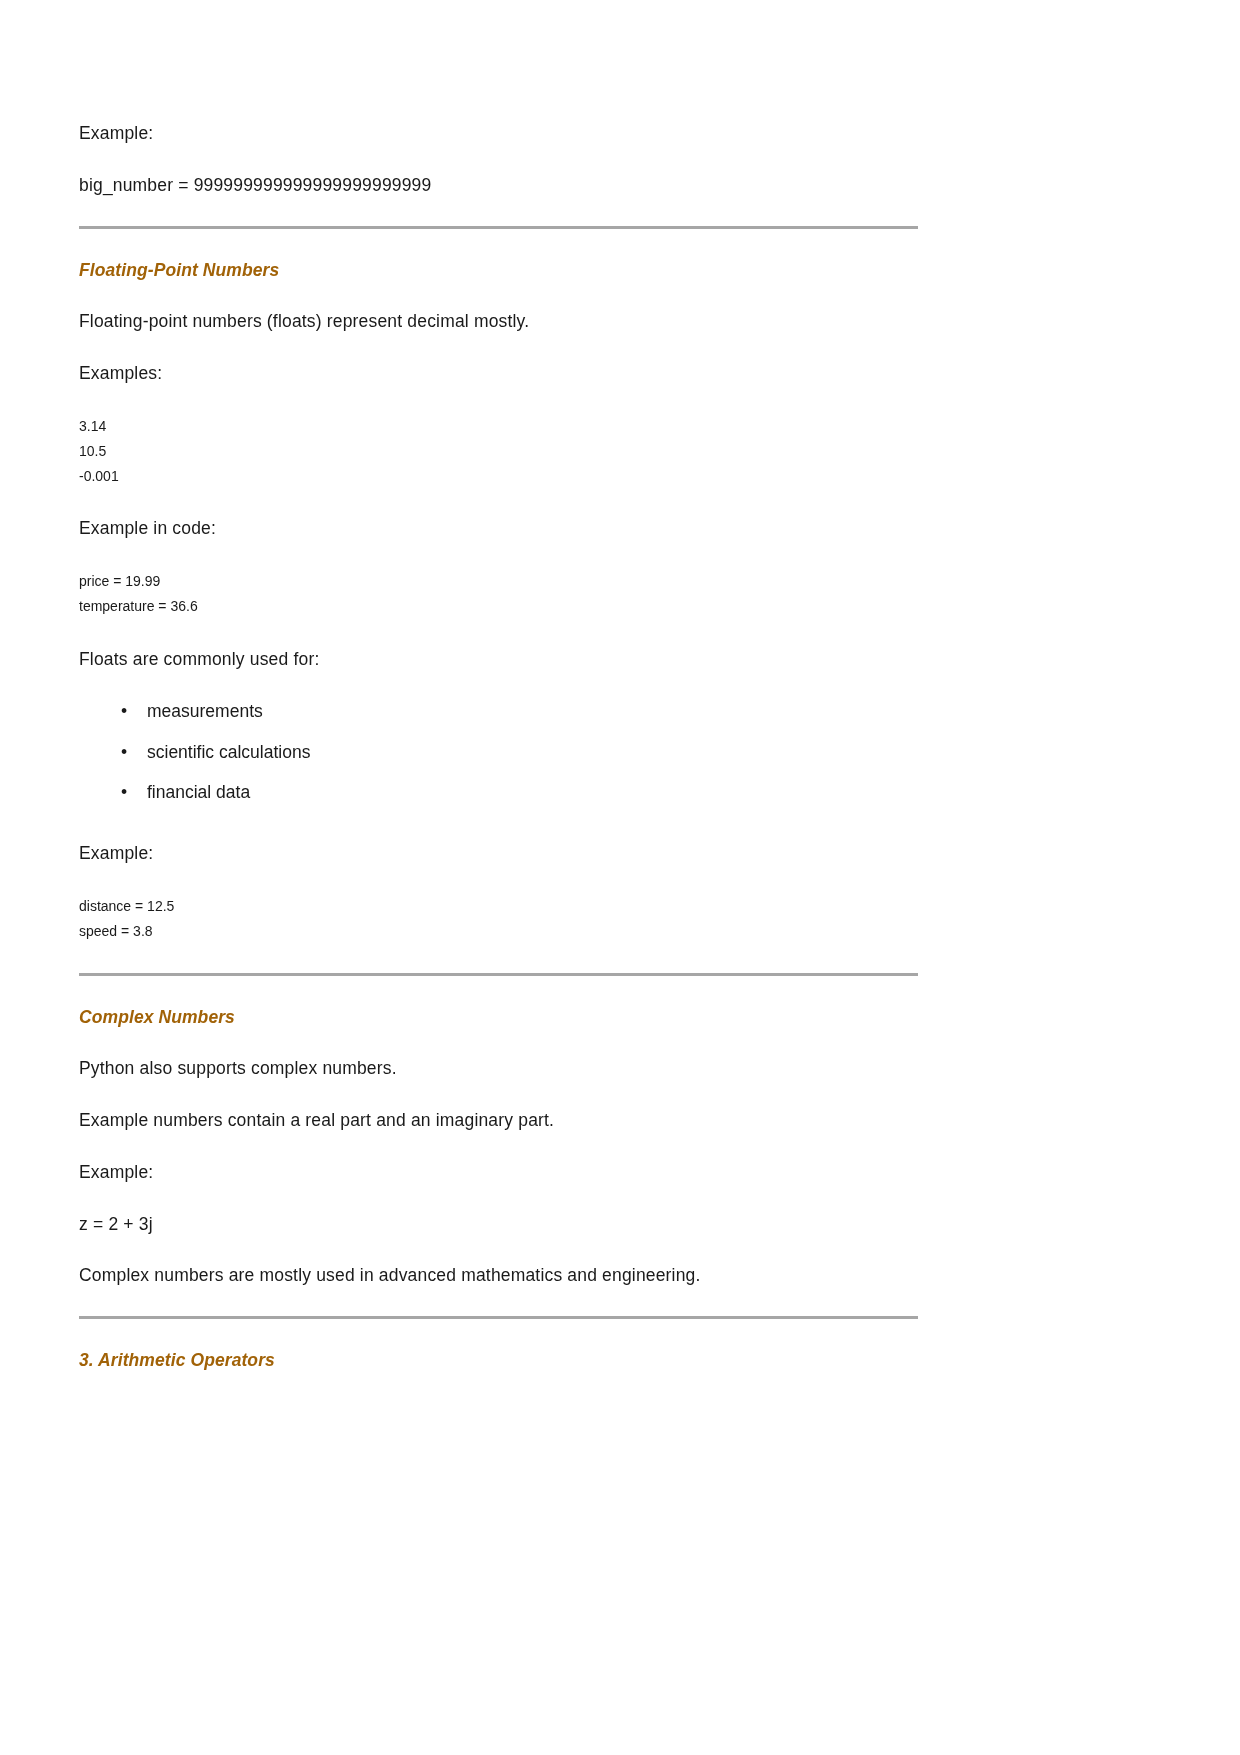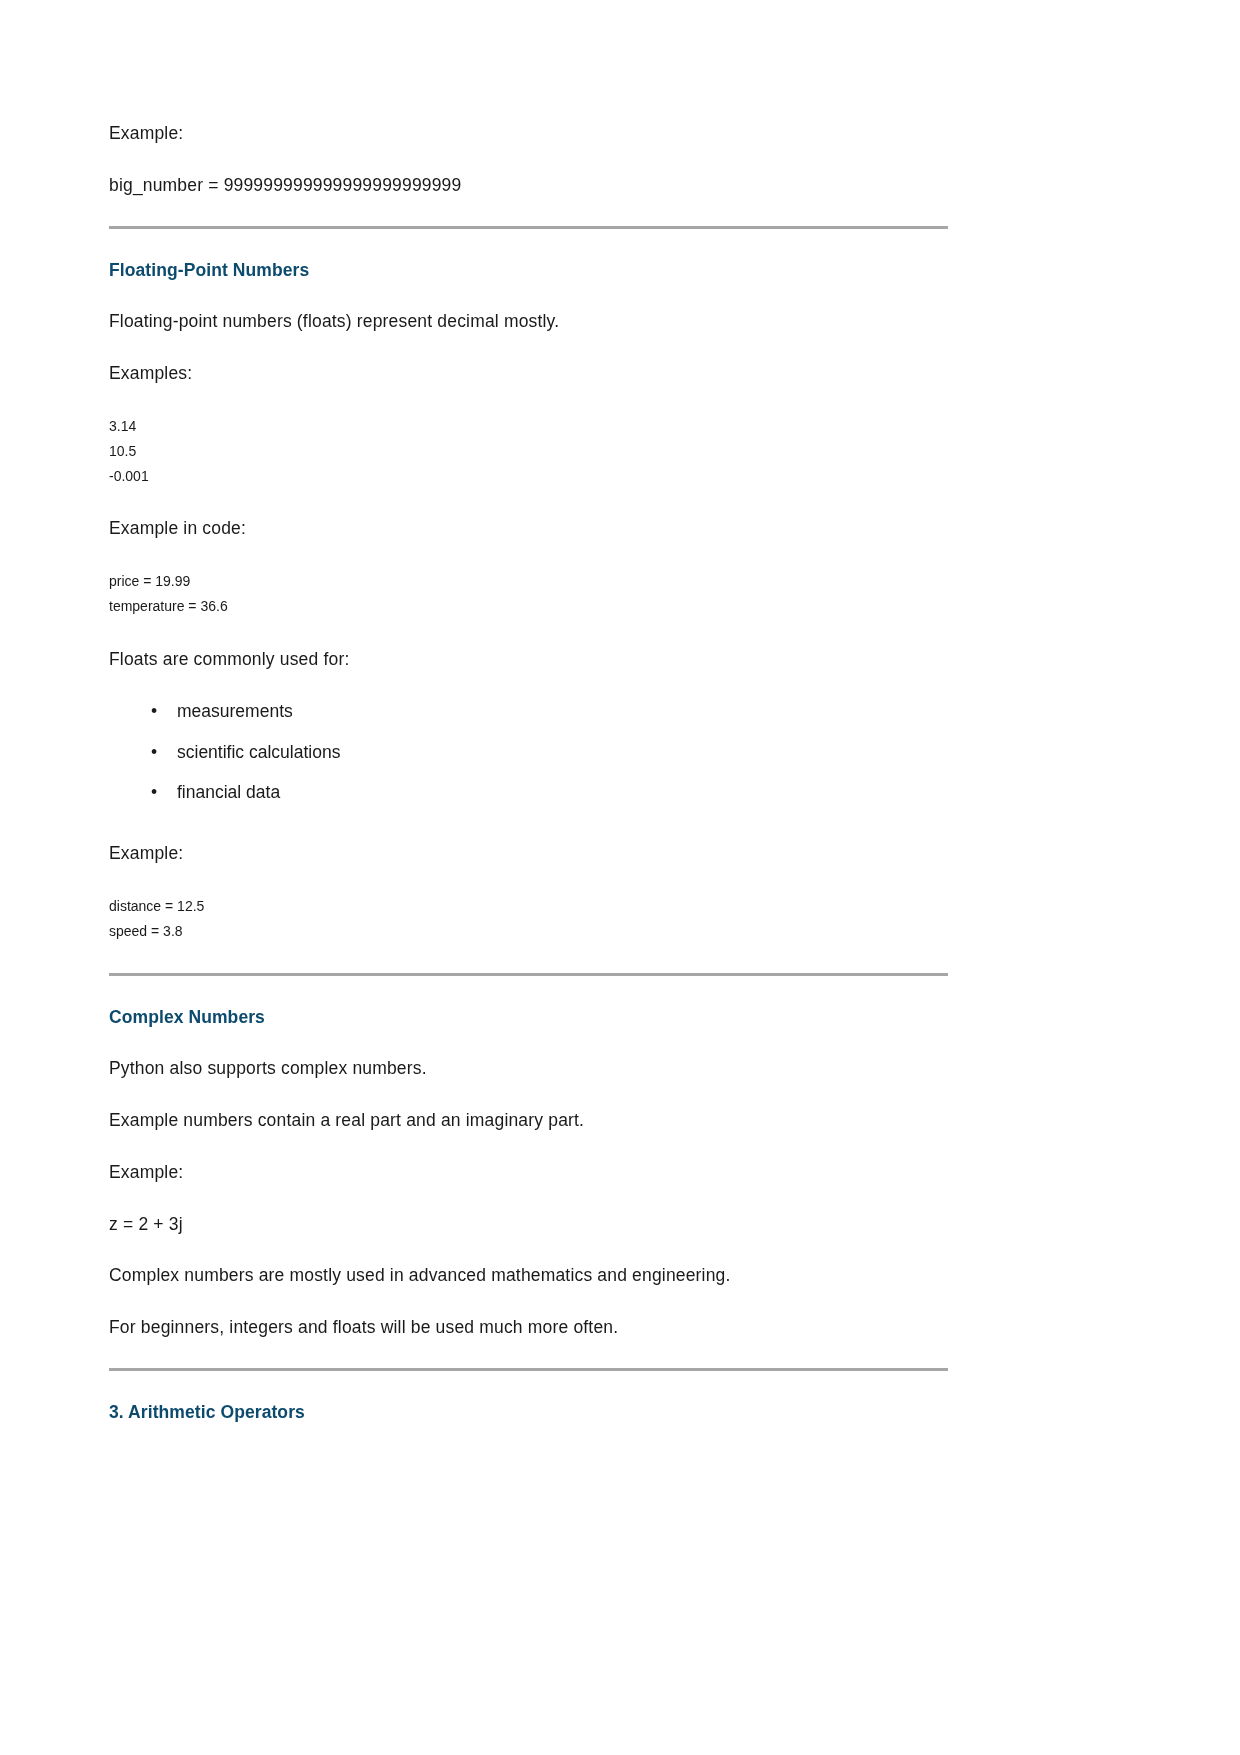--- a/index.html
+++ b/index.html
@@ -12,21 +12,21 @@
     height: 1755px;
     font-family: "Liberation Sans", "DejaVu Sans", sans-serif;
     color: #000000;
     -webkit-font-smoothing: antialiased;
   }
   .page {
     position: relative;
     width: 1028px;
     height: 1755px;
     box-sizing: border-box;
-    padding: 122px 268px 0 109px;
+    padding: 122px 268px 0 79px;
   }
   .doc-body {
     width: 839px;
   }
   p {
     margin: 0;
     font-size: 17.5px;
     line-height: 1.30;
     color: #1a1a1a;
     letter-spacing: 0.01em;
@@ -39,22 +39,23 @@
     font-size: 14px;
     line-height: 1.78;
     color: #1a1a1a;
     white-space: pre-line;
   }
   h2.heading {
     margin: 0 0 29px 0;
     font-size: 17.5px;
     font-weight: bold;
     line-height: 1.30;
-    color: #0c4a6e;
+    color: #a16207;
     letter-spacing: 0.005em;
+    font-style: italic;
   }
   hr.rule {
     border: 0;
     border-top: 3px solid #a6a6a6;
     margin: 17px 0 30px 0;
     width: 839px;
   }
   ul.bullets {
     list-style: none;
     margin: 0 0 29px 0;
@@ -139,20 +140,19 @@
     <p class="para">Python also supports complex numbers.</p>
 
     <p class="para">Example numbers contain a real part and an imaginary part.</p>
 
     <p class="para">Example:</p>
 
     <p class="para">z = 2 + 3j</p>
 
     <p class="para">Complex numbers are mostly used in advanced mathematics and engineering.</p>
 
-    <p class="para">For beginners, integers and floats will be used much more often.</p>
 
     <hr class="rule">
 
     <h2 class="heading">3. Arithmetic Operators</h2>
 
   </div>
 </div>
 
 </body></html>

